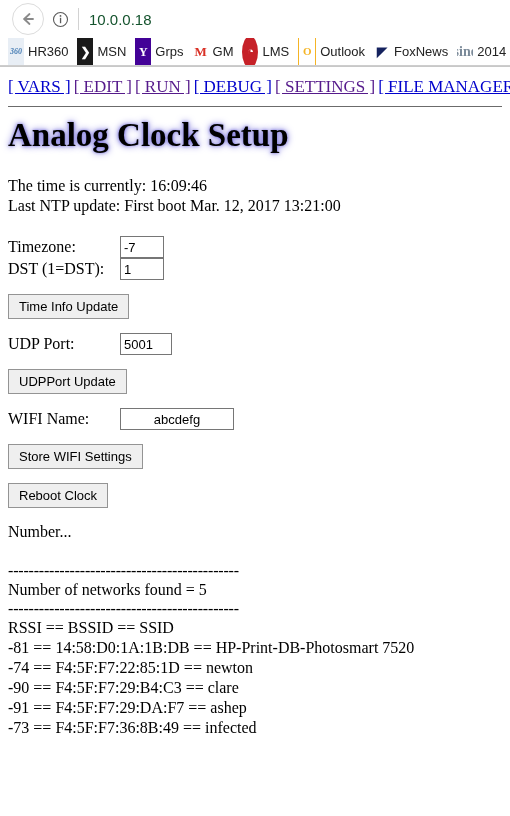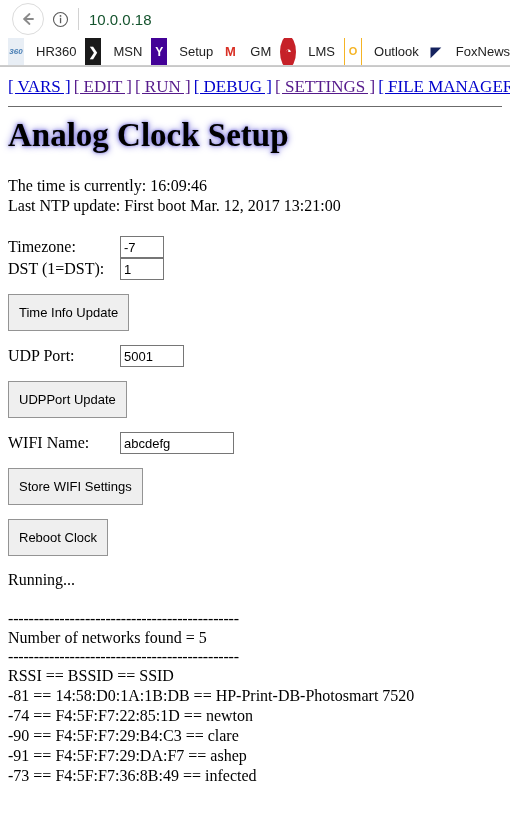--- a/index.html
+++ b/index.html
@@ -77,26 +77,26 @@
   .bookmark {
     display: flex;
     align-items: center;
     flex: 0 0 auto;
     margin-right: 9px;
     white-space: nowrap;
   }
   .bookmark .bm-icon {
     width: 16px;
     height: 32px;
-    margin-right: 12px;
+    margin-right: 4px;
     flex: 0 0 auto;
     display: flex;
     align-items: center;
     justify-content: center;
-    font-family: Liberation Sans, sans-serif;
+    font-family: Liberation Serif, serif;
     font-size: 11px;
     font-weight: bold;
     line-height: 1;
     border-radius: 1px;
     color: #fff;
     overflow: hidden;
   }
   .bookmark .bm-label {
     font-family: "Liberation Sans", sans-serif;
     font-size: 13px;
@@ -164,30 +164,30 @@
     font-size: 13px;
     color: #000;
     border: 1px solid #767676;
     background: #fff;
     padding: 1px 3px;
     box-sizing: border-box;
     height: 22px;
     outline: none;
   }
   input.tz { width: 44px; }
-  input.port { width: 64px; }
-  input.wifi { width: 114px; }
+  input.port { width: 52px; }
+  input.wifi { width: 114px; text-align: center; }
 
   .btn {
     font-family: "Liberation Sans", sans-serif;
     font-size: 13px;
     color: #000;
     background: #efefef;
     border: 1px solid #949494;
-    padding: 10px 10px;
+    padding: 4px 10px;
     border-radius: 0;
     cursor: pointer;
   }
 
   .mono-sep {
     font-size: 16px;
     line-height: 18px;
     letter-spacing: -0.2px;
     white-space: nowrap;
   }
@@ -224,21 +224,21 @@
     <div class="bookmark">
       <span class="bm-icon" style="background:#e8eef5;color:#4a7fb5;font-size:8px;font-style:italic;">360</span>
       <span class="bm-label">HR360</span>
     </div>
     <div class="bookmark">
       <span class="bm-icon" style="background:#1a1a1a;color:#ffffff;font-size:12px;">❯</span>
       <span class="bm-label">MSN</span>
     </div>
     <div class="bookmark">
       <span class="bm-icon" style="background:#430297;color:#ffffff;font-size:12px;">Y</span>
-      <span class="bm-label">Setup</span>
+      <span class="bm-label">Grps</span>
     </div>
     <div class="bookmark">
       <span class="bm-icon" style="background:#ffffff;color:#d93025;font-size:13px;">M</span>
       <span class="bm-label">GM</span>
     </div>
     <div class="bookmark">
       <span class="bm-icon" style="background:#c62128;color:#ffffff;font-size:11px;border-radius:50%;">◔</span>
       <span class="bm-label">LMS</span>
     </div>
     <div class="bookmark">
@@ -305,21 +305,21 @@
   <div class="spacer-14"></div>
 
   <button class="btn">Store WIFI Settings</button>
 
   <div class="spacer-14"></div>
 
   <button class="btn">Reboot Clock</button>
 
   <div class="spacer-14"></div>
 
-  <div class="info-line">Running...</div>
+  <div class="info-line">Number...</div>
 
   <div class="spacer-20"></div>
 
   <div class="mono-sep">---------------------------------------------</div>
   <div class="net-line">Number of networks found = 5</div>
   <div class="mono-sep">---------------------------------------------</div>
 
   <div class="net-line">RSSI == BSSID == SSID</div>
   <div class="net-line">-81 == 14:58:D0:1A:1B:DB == HP-Print-DB-Photosmart 7520</div>
   <div class="net-line">-74 == F4:5F:F7:22:85:1D == newton</div>

